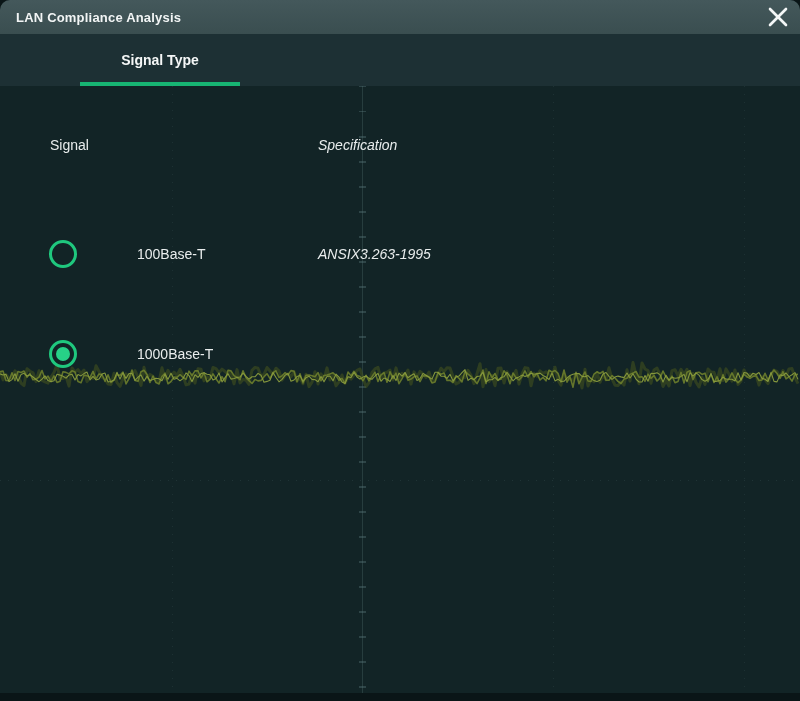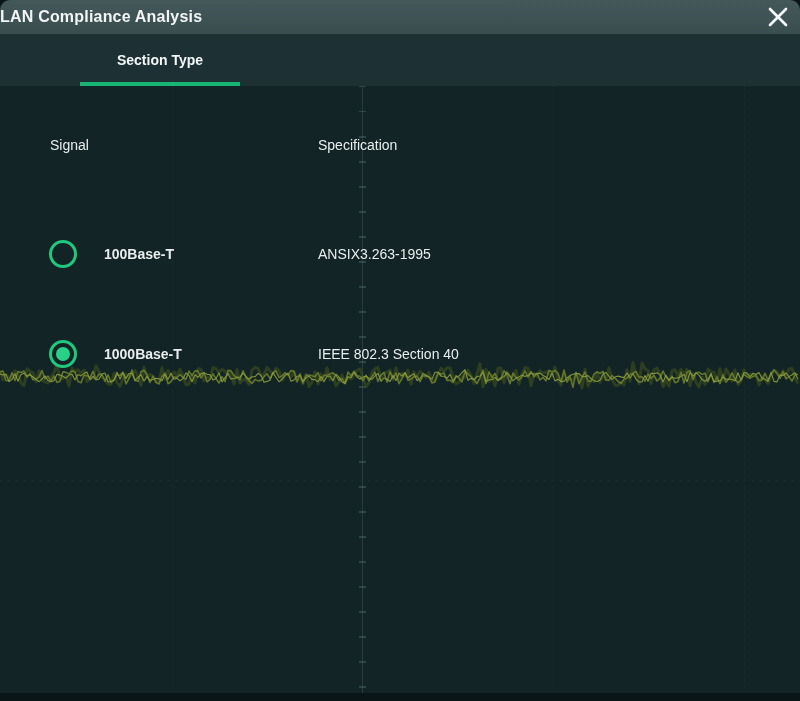--- a/index.html
+++ b/index.html
@@ -19,22 +19,23 @@
   }
   
   .titlebar {
     position: absolute; left: 0; top: 0;
     width: 100%; height: 34px;
     background: linear-gradient(#44585b, #3a4e50);
     display: flex; align-items: center;
   }
   .titlebar .title {
     color: #f2f5f5;
-    font-size: 16px;
+    font-size: 13px;
     font-weight: 700;
+    padding-left: 16px;
     letter-spacing: 0.2px;
   }
   .close-btn {
     position: absolute;
     right: 8px; top: 4px;
     width: 28px; height: 26px;
     display: flex; align-items: center; justify-content: center;
     cursor: pointer;
   }
   
@@ -95,22 +96,22 @@
     background: repeating-linear-gradient(to right, rgba(90,120,122,0.20) 0 1.5px, transparent 1.5px 8px);
     pointer-events: none;
   }
   
   .cell {
     position: absolute;
     color: #e9eded;
     font-size: 14px;
     white-space: nowrap;
   }
-  .col-signal-label { left: 104px; font-weight: bold; }
-  .col-spec { left: 318px; }
+  .col-signal-label { left: 137px; }
+  .col-spec { left: 318px; font-style: italic; }
   
   .radio {
     position: absolute;
     left: 49px;
     width: 28px; height: 28px;
     border-radius: 50%;
     border: 3px solid #1fc87e;
     box-sizing: border-box;
     display: flex; align-items: center; justify-content: center;
     cursor: pointer;
@@ -146,21 +147,21 @@
     <div class="close-btn">
       <svg width="22" height="22" viewBox="0 0 22 22">
         <line x1="3" y1="3" x2="19" y2="19" stroke="#f4f7f7" stroke-width="2.6" stroke-linecap="round"></line>
         <line x1="19" y1="3" x2="3" y2="19" stroke="#f4f7f7" stroke-width="2.6" stroke-linecap="round"></line>
       </svg>
     </div>
   </div>
 
   <div class="tabbar">
     <div class="tab active">
-      <span>Section Type</span>
+      <span>Signal Type</span>
       <div class="underline"></div>
     </div>
   </div>
 
   <div class="content">
 
     <div class="vline" style="left:172px"></div>
     <div class="center-ticks" style="left:359px"></div>
     <div class="center-vline" style="left:362px"></div>
     <div class="vline" style="left:553px"></div>
@@ -179,17 +180,16 @@
     <div class="radio" style="top:154px">
       
     </div>
     <span class="cell col-signal-label" style="top:160px">100Base-T</span>
     <span class="cell col-spec" style="top:160px">ANSIX3.263-1995</span>
 
     <div class="radio selected" style="top:254px">
       <div class="dot"></div>
     </div>
     <span class="cell col-signal-label" style="top:260px">1000Base-T</span>
-    <span class="cell col-spec" style="top:260px">IEEE 802.3 Section 40</span>
   </div>
 </div>
 
 <div class="bottom-strip"></div>
 
 </body></html>

